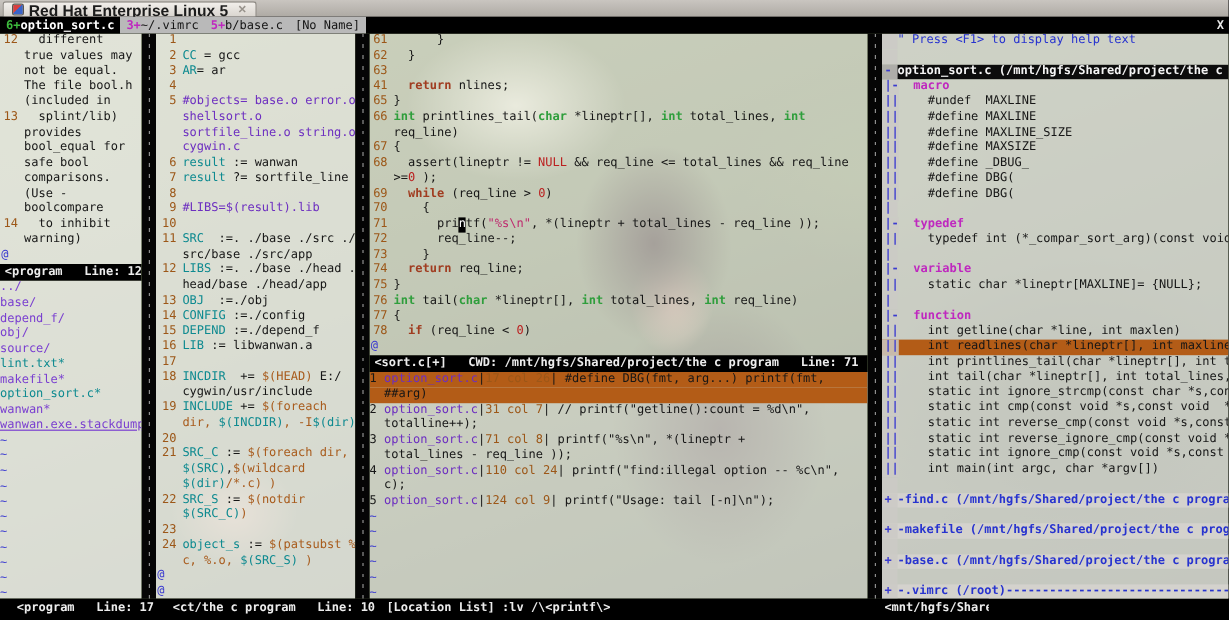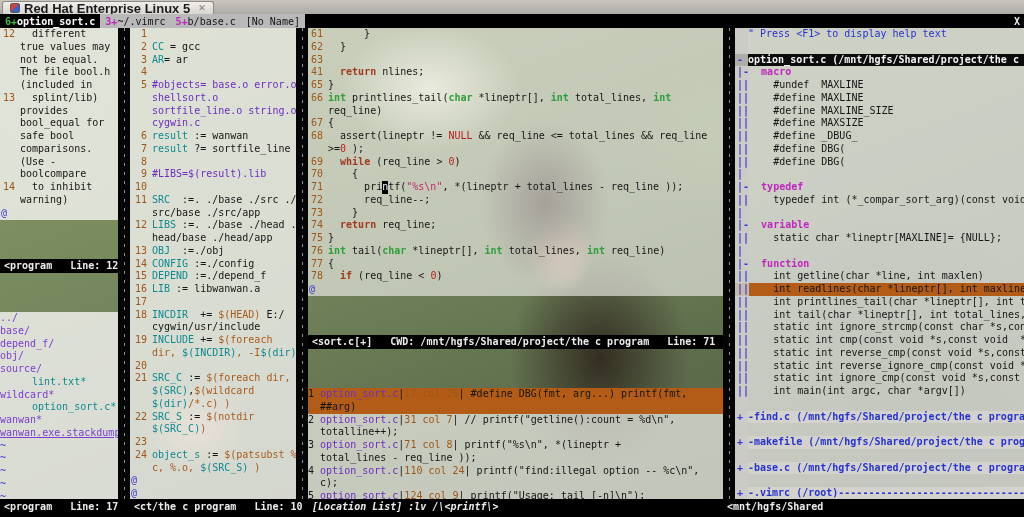--- a/index.html
+++ b/index.html
@@ -38,21 +38,21 @@
       radial-gradient(70px 60px at 195px 400px, rgba(198,162,130,0.75), rgba(198,162,130,0) 75%),
       radial-gradient(130px 90px at 430px 60px, rgba(226,229,204,0.85), rgba(226,229,204,0) 70%),
       radial-gradient(150px 120px at 720px 110px, rgba(122,142,92,0.75), rgba(122,142,92,0) 70%),
       radial-gradient(210px 170px at 890px 310px, rgba(66,81,52,0.85), rgba(66,81,52,0) 75%),
       radial-gradient(170px 150px at 60px 90px, rgba(132,152,102,0.7), rgba(132,152,102,0) 70%),
       linear-gradient(160deg,#8a9a6a 0%,#74855c 40%,#5d6d4c 70%,#48553c 100%); }
   .cols { position:absolute; inset:0; display:flex; }
   .vsep { flex:0 0 12px; background:#050505;
           background-image:repeating-linear-gradient(to bottom, rgba(255,255,255,0.55) 0 3px, transparent 3px 9px);
           background-size:1px 100%; background-position:6px 0; background-repeat:no-repeat; }
-  .col { display:flex; flex-direction:column; overflow:hidden;gap:39px; }
+  .col { display:flex; flex-direction:column; overflow:hidden; }
   .col1 { flex:0 0 118px; } .col2 { flex:0 0 166px; } .col3 { flex:0 0 415px; } .col4 { flex:1; }
   .pane { --lh:12.75px; --gw:20px; overflow:hidden; position:relative; }
   .pane-lint { height:192px; background:rgba(250,249,247,0.78); --gw:20px; }
   .pane-expl { flex:1; background:rgba(250,249,247,0.78); }
   .pane-make { height:471px; background:rgba(250,249,247,0.76); --gw:22px; }
   .pane-code { height:268px; background:rgba(248,246,243,0.60); --gw:20px; }
   .pane-loc  { flex:1; background:rgba(248,246,243,0.68); }
   .pane-tag  { height:471px; background:rgba(228,227,224,0.80); --gw:13px; }
   .vstatus { height:14px; background:#000; color:#ececec; font-weight:bold; white-space:pre;
              overflow:hidden; line-height:14px; padding-left:4px; }
@@ -62,28 +62,28 @@
   .pane-tag .gut { text-align:left; padding-left:2px; padding-right:0; color:#3a3ad0; font-weight:bold;
                    background:rgba(203,202,198,0.85); }
   .row.sel { background:#b35c17; }
   .row.inv { background:#0c0c0c; }
   .row.inv span:not(.gut) { color:#f4f4f4; font-weight:bold; }
   .row.band { background:rgba(213,211,206,0.92); }
   .row.band span:not(.gut) { color:#2733cf; font-weight:bold; }
   .sg-t { color:#161616; } .sg-n { color:#9c5718; } .sg-k { color:#a03c20; font-weight:bold; }
   .sg-y { color:#2f9e3c; font-weight:bold; } .sg-r { color:#bb1f1f; } .sg-s { color:#bf2a6e; }
   .sg-c { color:#6d2fc0; } .sg-b { color:#2733cf; } .sg-v { color:#0e8a90; } .sg-o { color:#a85b1c; }
-  .sg-m { color:#bf28bf; font-weight:bold; } .sg-d { color:#7a3fd0; } .sg-e { color:#0e8a90;margin-left:32px; }
+  .sg-m { color:#bf28bf; font-weight:bold; } .sg-d { color:#7a3fd0; } .sg-e { color:#0e8a90; }
   .sg-u { color:#7a3fd0; text-decoration:underline; } .sg-w { color:#3a3ad0; }
   .sg-cur { background:#000; color:#fff; }
   
   .bottombar { position:absolute; left:0; top:499px; width:824px; height:15px; background:#000;
-               display:flex; color:#ececec; font-weight:bold; line-height:15px; white-space:pre; }
+               display:flex; color:#ececec; font-weight:bold; line-height:15px; white-space:pre;padding-left:10px; }
   .bseg { overflow:hidden; padding-left:4px; }
-  .bseg1 { flex:0 0 130px; } .bseg2 { flex:0 0 178px; } .bseg3 { flex:0 0 415px;font-style:italic; } .bseg4 { flex:1; }
+  .bseg1 { flex:0 0 130px; } .bseg2 { flex:0 0 178px; } .bseg3 { flex:0 0 415px; } .bseg4 { flex:1; }
 </style>
 </head>
 <body>
 
 <div class="screen">
 
   <div class="osbar">
     <div class="ostab">
       <span class="vmicon"></span>
       <span class="ostab-title">Red Hat Enterprise Linux 5</span>
@@ -124,21 +124,21 @@
             <div class="row"><span class="gut w">@</span></div>
           </div>
         <div class="vstatus">&lt;program   Line: 12</div>
         <div class="pane pane-expl">
             <div class="row"><span class="sg-d">../</span></div>
             <div class="row"><span class="sg-d">base/</span></div>
             <div class="row"><span class="sg-d">depend_f/</span></div>
             <div class="row"><span class="sg-d">obj/</span></div>
             <div class="row"><span class="sg-d">source/</span></div>
             <div class="row"><span class="sg-e">lint.txt*</span></div>
-            <div class="row"><span class="sg-d">wildcard*</span></div>
+            <div class="row"><span class="sg-d">makefile*</span></div>
             <div class="row"><span class="sg-e">option_sort.c*</span></div>
             <div class="row"><span class="sg-d">wanwan*</span></div>
             <div class="row"><span class="sg-u">wanwan.exe.stackdump</span></div>
             <div class="row"><span class="sg-w">~</span></div>
             <div class="row"><span class="sg-w">~</span></div>
             <div class="row"><span class="sg-w">~</span></div>
             <div class="row"><span class="sg-w">~</span></div>
             <div class="row"><span class="sg-w">~</span></div>
             <div class="row"><span class="sg-w">~</span></div>
             <div class="row"><span class="sg-w">~</span></div>

